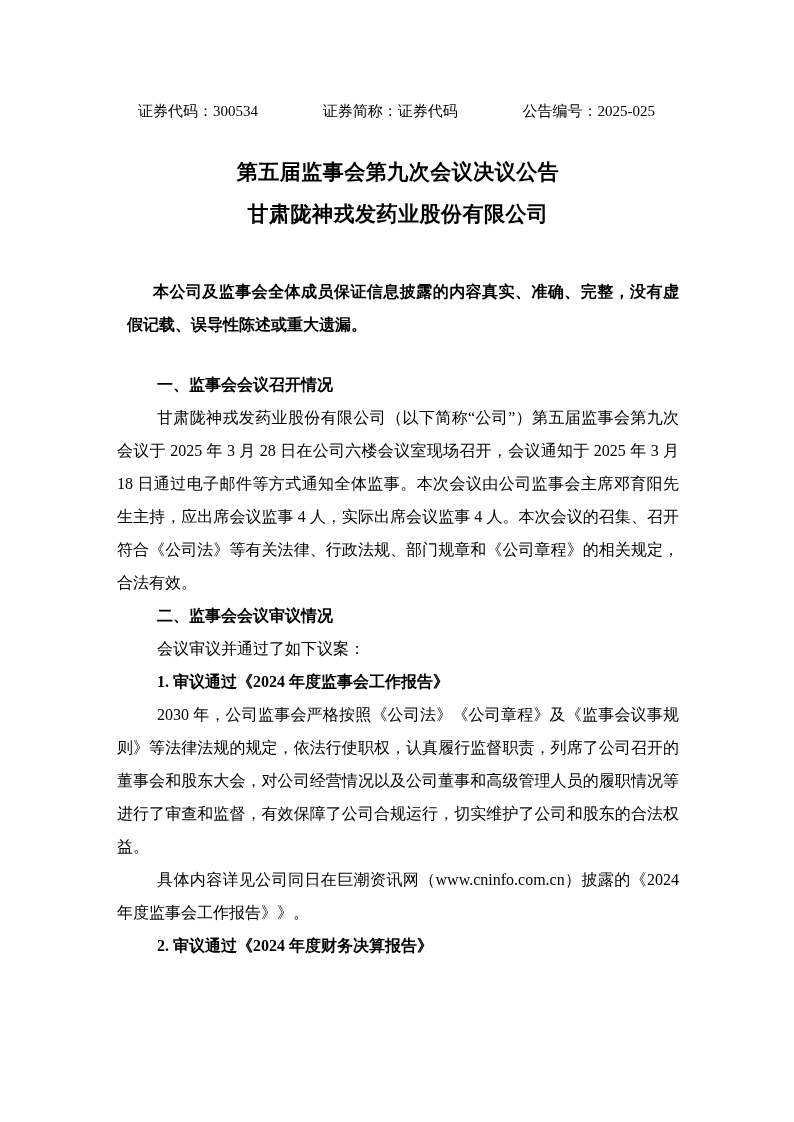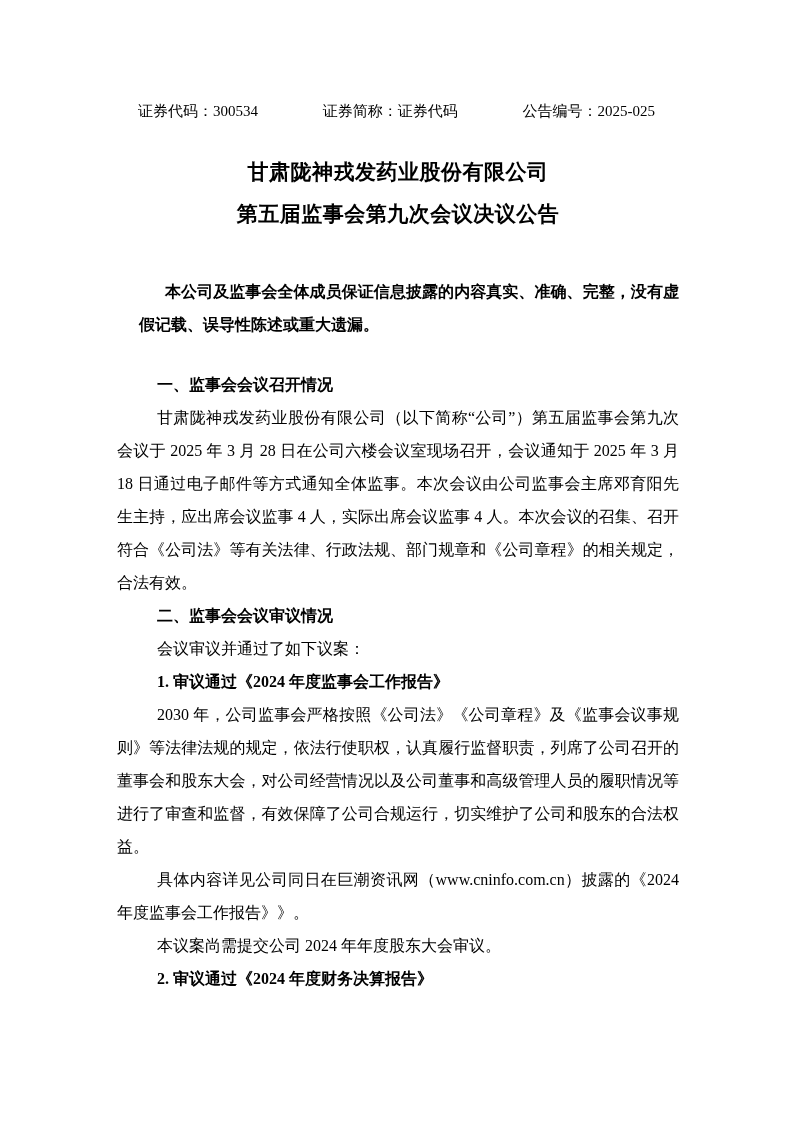--- a/index.html
+++ b/index.html
@@ -28,21 +28,21 @@
     margin-top: 30px;
     text-align: center;
     font-family: "Liberation Sans", "DejaVu Sans", sans-serif;
     font-weight: bold;
     font-size: 21px;
     line-height: 42px;
     letter-spacing: 0.5px;
   }
   .disclaimer {
     margin-top: 40px;
-    margin-left: 22px;
+    margin-left: 10px;
     font-family: "Liberation Sans", "DejaVu Sans", sans-serif;
     font-weight: bold;
     font-size: 16px;
     line-height: 33px;
     text-align: justify;
     text-indent: 26px;
   }
   .body-start { margin-top: 27px; }
   .para {
     font-size: 16px;
@@ -64,32 +64,31 @@
 
 <div class="page">
 
   <div class="header-row">
     <span>证券代码：300534</span>
     <span>证券简称：证券代码</span>
     <span>公告编号：2025-025</span>
   </div>
 
   <div class="doc-title">
+    <div>第五届监事会第九次会议决议公告</div>
     <div>甘肃陇神戎发药业股份有限公司</div>
-    <div>第五届监事会第九次会议决议公告</div>
   </div>
 
   <p class="disclaimer">本公司及监事会全体成员保证信息披露的内容真实、准确、完整，没有虚假记载、误导性陈述或重大遗漏。</p>
 
   <p class="heading indent body-start">一、监事会会议召开情况</p>
   <p class="para indent">甘肃陇神戎发药业股份有限公司（以下简称“公司”）第五届监事会第九次会议于 2025 年 3 月 28 日在公司六楼会议室现场召开，会议通知于 2025 年 3 月 18 日通过电子邮件等方式通知全体监事。本次会议由公司监事会主席邓育阳先生主持，应出席会议监事 4 人，实际出席会议监事 4 人。本次会议的召集、召开符合《公司法》等有关法律、行政法规、部门规章和《公司章程》的相关规定，合法有效。</p>
 
   <p class="heading indent">二、监事会会议审议情况</p>
   <p class="para indent">会议审议并通过了如下议案：</p>
 
   <p class="heading indent">1. 审议通过《2024 年度监事会工作报告》</p>
   <p class="para indent">2030 年，公司监事会严格按照《公司法》《公司章程》及《监事会议事规则》等法律法规的规定，依法行使职权，认真履行监督职责，列席了公司召开的董事会和股东大会，对公司经营情况以及公司董事和高级管理人员的履职情况等进行了审查和监督，有效保障了公司合规运行，切实维护了公司和股东的合法权益。</p>
   <p class="para indent">具体内容详见公司同日在巨潮资讯网（www.cninfo.com.cn）披露的《2024 年度监事会工作报告》》。</p>
-  <p class="para indent">本议案尚需提交公司 2024 年年度股东大会审议。</p>
 
   <p class="heading indent">2. 审议通过《2024 年度财务决算报告》</p>
 
 </div>
 
 </body></html>

